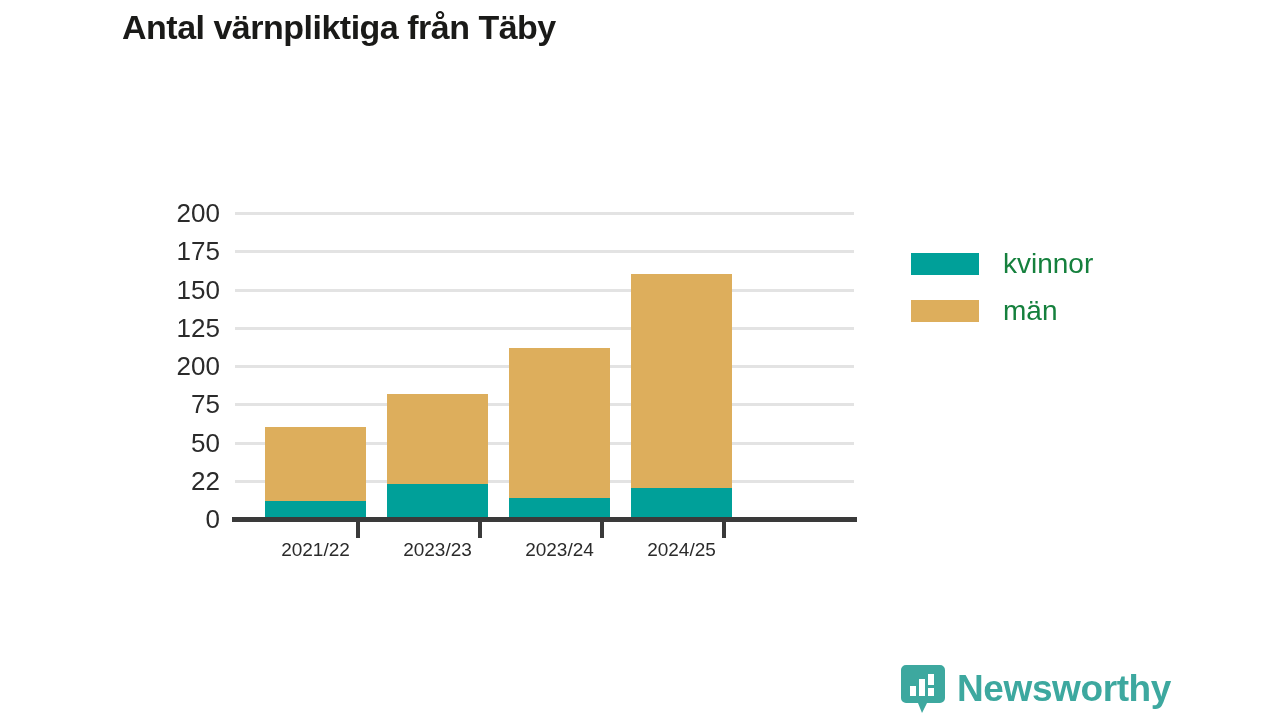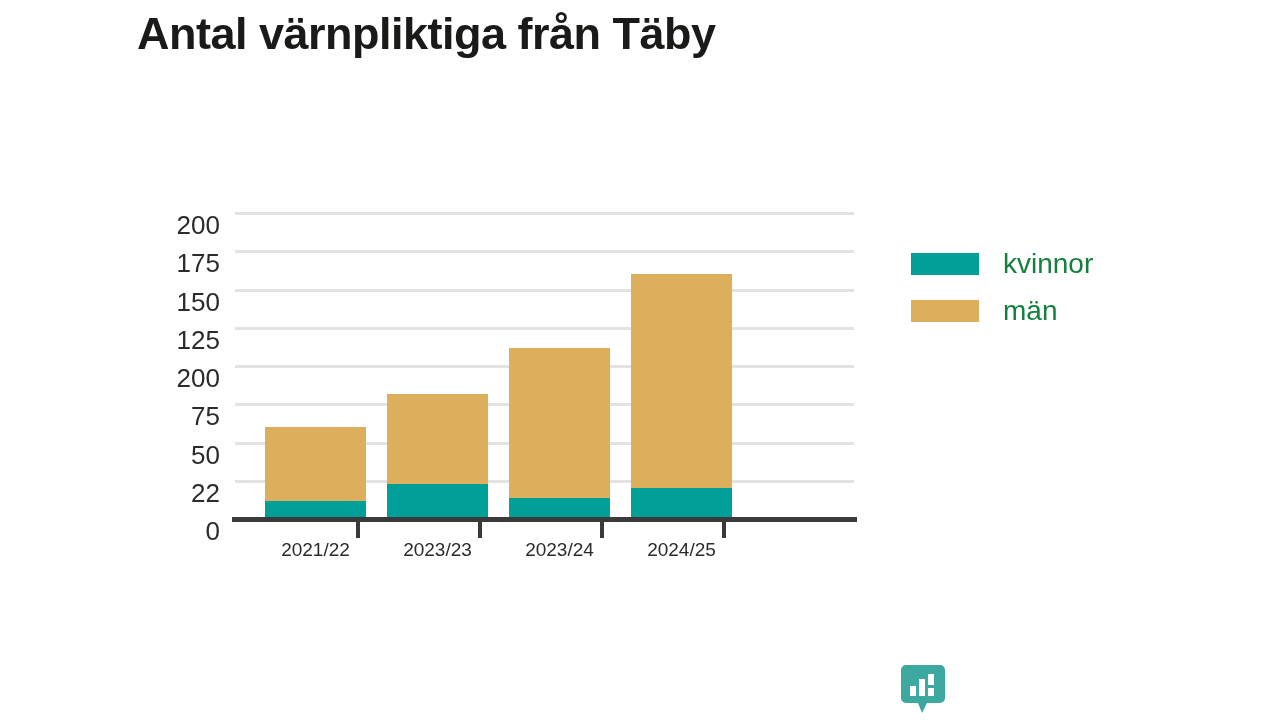--- a/index.html
+++ b/index.html
@@ -7,22 +7,22 @@
     width: 1280px; height: 720px;
     background: #ffffff;
     font-family: "Liberation Sans", sans-serif;
     overflow: hidden;
   }
   #page { position: relative; width: 1280px; height: 720px; background: #fff; }
 
   
   #chart-title {
     position: absolute; left: 122px; top: 8px;
-    font-size: 45px; font-weight: bold; letter-spacing: -0.5px;
-    color: #1a1a18; white-space: nowrap; margin-left: 15px;
+    font-size: 34px; font-weight: bold; letter-spacing: -0.5px;
+    color: #1a1a18; white-space: nowrap;
   }
   #chart-subtitle {
     position: absolute; left: 123px; top: 129px;
     font-size: 29px; font-weight: normal; color: #1d1d1b;
     white-space: nowrap;
   }
 
   
   #plot { position: absolute; left: 0; top: 0; width: 1280px; height: 720px; }
 
@@ -31,21 +31,20 @@
     background: #e3e3e3;
   }
   #axis-line {
     position: absolute; left: 232px; top: 517px; width: 625px; height: 5px;
     background: #3a3a3a;
   }
   .ytick-label {
     position: absolute; right: 0; width: 90px;
     text-align: right; font-size: 26px; color: #2b2b2b;
     line-height: 1;
-    margin-top: 12px;
   }
   #y-axis { position: absolute; left: 128px; top: 0; width: 92px; height: 720px; }
 
   .bar-group { position: absolute; bottom: 0; }
   .bar-seg { position: absolute; left: 0; width: 100%; }
   .seg-men { background: #ddae5c; }
   .seg-women { background: #00a099; }
 
   .xtick-mark {
     position: absolute; top: 521px; width: 4px; height: 17px; background: #3a3a3a;
@@ -141,15 +140,16 @@
     </div>
 
   <div id="logo">
     <svg id="logo-icon" viewBox="0 0 46 52">
       <path d="M6 2 H40 A5 5 0 0 1 45 7 V35 A5 5 0 0 1 40 40 H27 L22 50 L18 40 H6 A5 5 0 0 1 1 35 V7 A5 5 0 0 1 6 2 Z" fill="#3da89f"></path>
       <rect x="10" y="23" width="6" height="10" fill="#ffffff"></rect>
       <rect x="19" y="16" width="6" height="17" fill="#ffffff"></rect>
       <rect x="28" y="25" width="6" height="8" fill="#ffffff"></rect>
       <rect x="28" y="11" width="6" height="11" fill="#ffffff"></rect>
     </svg>
+    <div id="logo-text">Newsworthy</div>
   </div>
 
 </div>
 
 </body></html>

